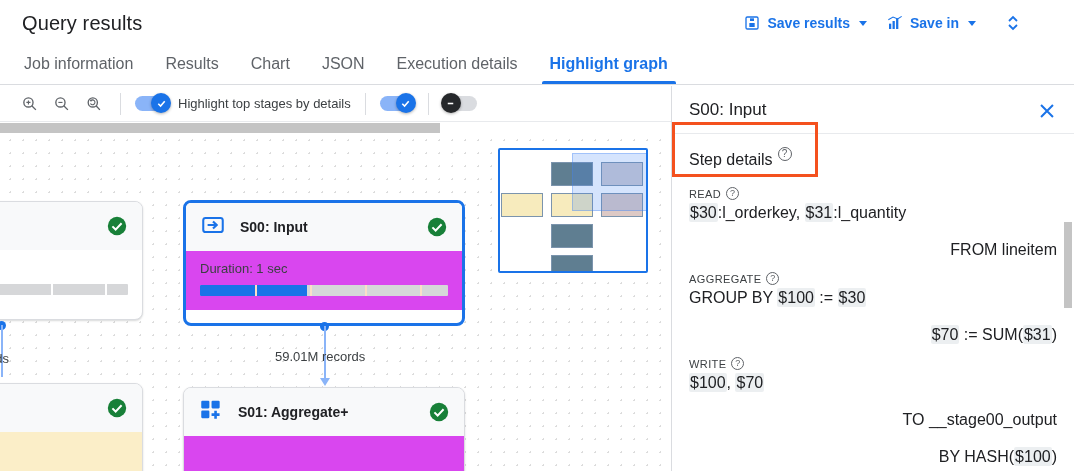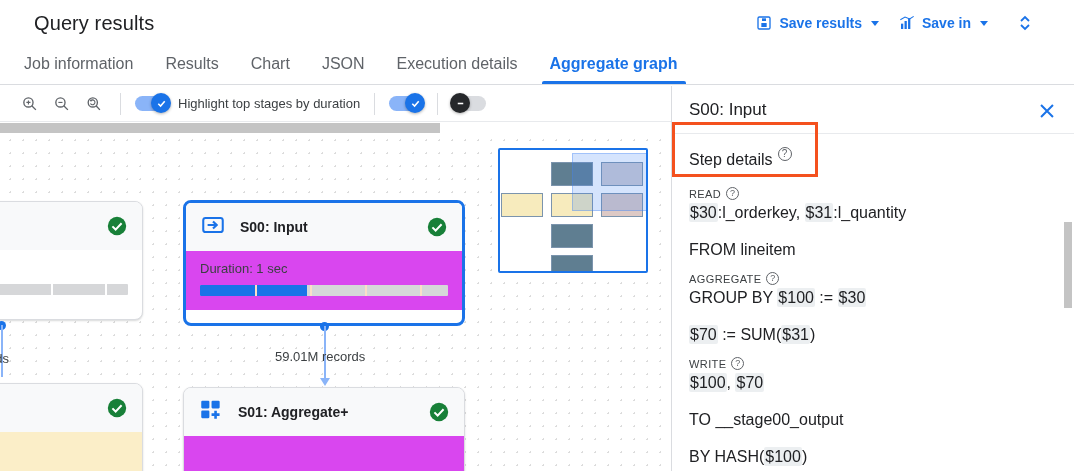--- a/index.html
+++ b/index.html
@@ -8,21 +8,21 @@
     width: 1074px; height: 471px;
     overflow: hidden;
     background: #ffffff;
     font-family: "Liberation Sans", sans-serif;
     color: #202124;
   }
   #app { position: relative; width: 1074px; height: 471px; overflow: hidden; }
 
   
   .header {
-    position: absolute; left: 12px; top: 0; width: 1044px; height: 46px;
+    position: absolute; left: 0; top: 0; width: 1044px; height: 46px;
     background: #fff;
     display: flex; align-items: center;
   }
   .page-title {
     font-size: 20px; color: #202124; margin-left: 22px; letter-spacing: .1px;
   }
   .header-right {
     margin-left: auto; display: flex; align-items: center; gap: 0px;
     padding-right: 14px;
   }
@@ -182,21 +182,21 @@
     border: 1.2px solid #5f6368; color: #5f6368; font-size: 9px;
     display: inline-flex; align-items: center; justify-content: center;
     flex: none; cursor: pointer; line-height: 1;
   }
   .help-q.sup { position: relative; top: -4px; width: 14px; height: 14px; font-size: 10px; }
   .sect-label {
     font-size: 11px; color: #3c4043; letter-spacing: .4px;
     display: flex; align-items: center; gap: 5px; margin-top: 12px;
   }
   .sect-text { font-size: 16px; color: #202124; margin-top: 3px; line-height: 20px; }
-  .sect-text.gap { margin-top: 17px; }
+  .sect-text.gap { margin-top: 17px; text-align: right; }
   .chip { background: #eceff1; padding: 1px 1px; border-radius: 2px; }
 
   .vscroll-thumb {
     position: absolute; right: 2px; top: 136px; width: 8px; height: 86px;
     background: #c4c4c4; border-radius: 0; cursor: pointer;
   }
 
   
   .anno-box {
     position: absolute; left: 672px; top: 122px; width: 146px; height: 55px;
@@ -245,21 +245,21 @@
       </div>
     </div>
   </div>
 
   <div class="tabs">
     <div class="tab">Job information</div>
     <div class="tab">Results</div>
     <div class="tab">Chart</div>
     <div class="tab">JSON</div>
     <div class="tab">Execution details</div>
-    <div class="tab active">Aggregate graph</div>
+    <div class="tab active">Highlight graph</div>
   </div>
 
   <div class="toolbar">
     <div class="zoom-group">
       <div class="zoom-btn">
         <svg width="17" height="17" viewBox="0 0 24 24" fill="none" stroke="#5f6368" stroke-width="1.9">
           <circle cx="10.5" cy="10.5" r="6.5"></circle>
           <path d="M15.2 15.2 L21 21"></path>
           <path d="M10.5 7.6 L10.5 13.4 M7.6 10.5 L13.4 10.5" stroke-width="1.6"></path>
         </svg>
@@ -284,21 +284,21 @@
     <div class="tb-sep"></div>
 
     <div class="toggle-wrap">
       <span class="switch">
         <span class="knob">
           <svg width="11" height="11" viewBox="0 0 24 24" fill="none" stroke="#fff" stroke-width="3.4">
               <path d="M5 12.5 L10 17.5 L19 7"></path>
             </svg>
         </span>
       </span>
-      <span class="toggle-label">Highlight top stages by duration</span>
+      <span class="toggle-label">Highlight top stages by details</span>
     </div>
 
     <div class="tb-sep"></div>
 
     <div class="toggle-wrap">
       <span class="switch">
         <span class="knob">
           <svg width="11" height="11" viewBox="0 0 24 24" fill="none" stroke="#fff" stroke-width="3.4">
               <path d="M5 12.5 L10 17.5 L19 7"></path>
             </svg>

